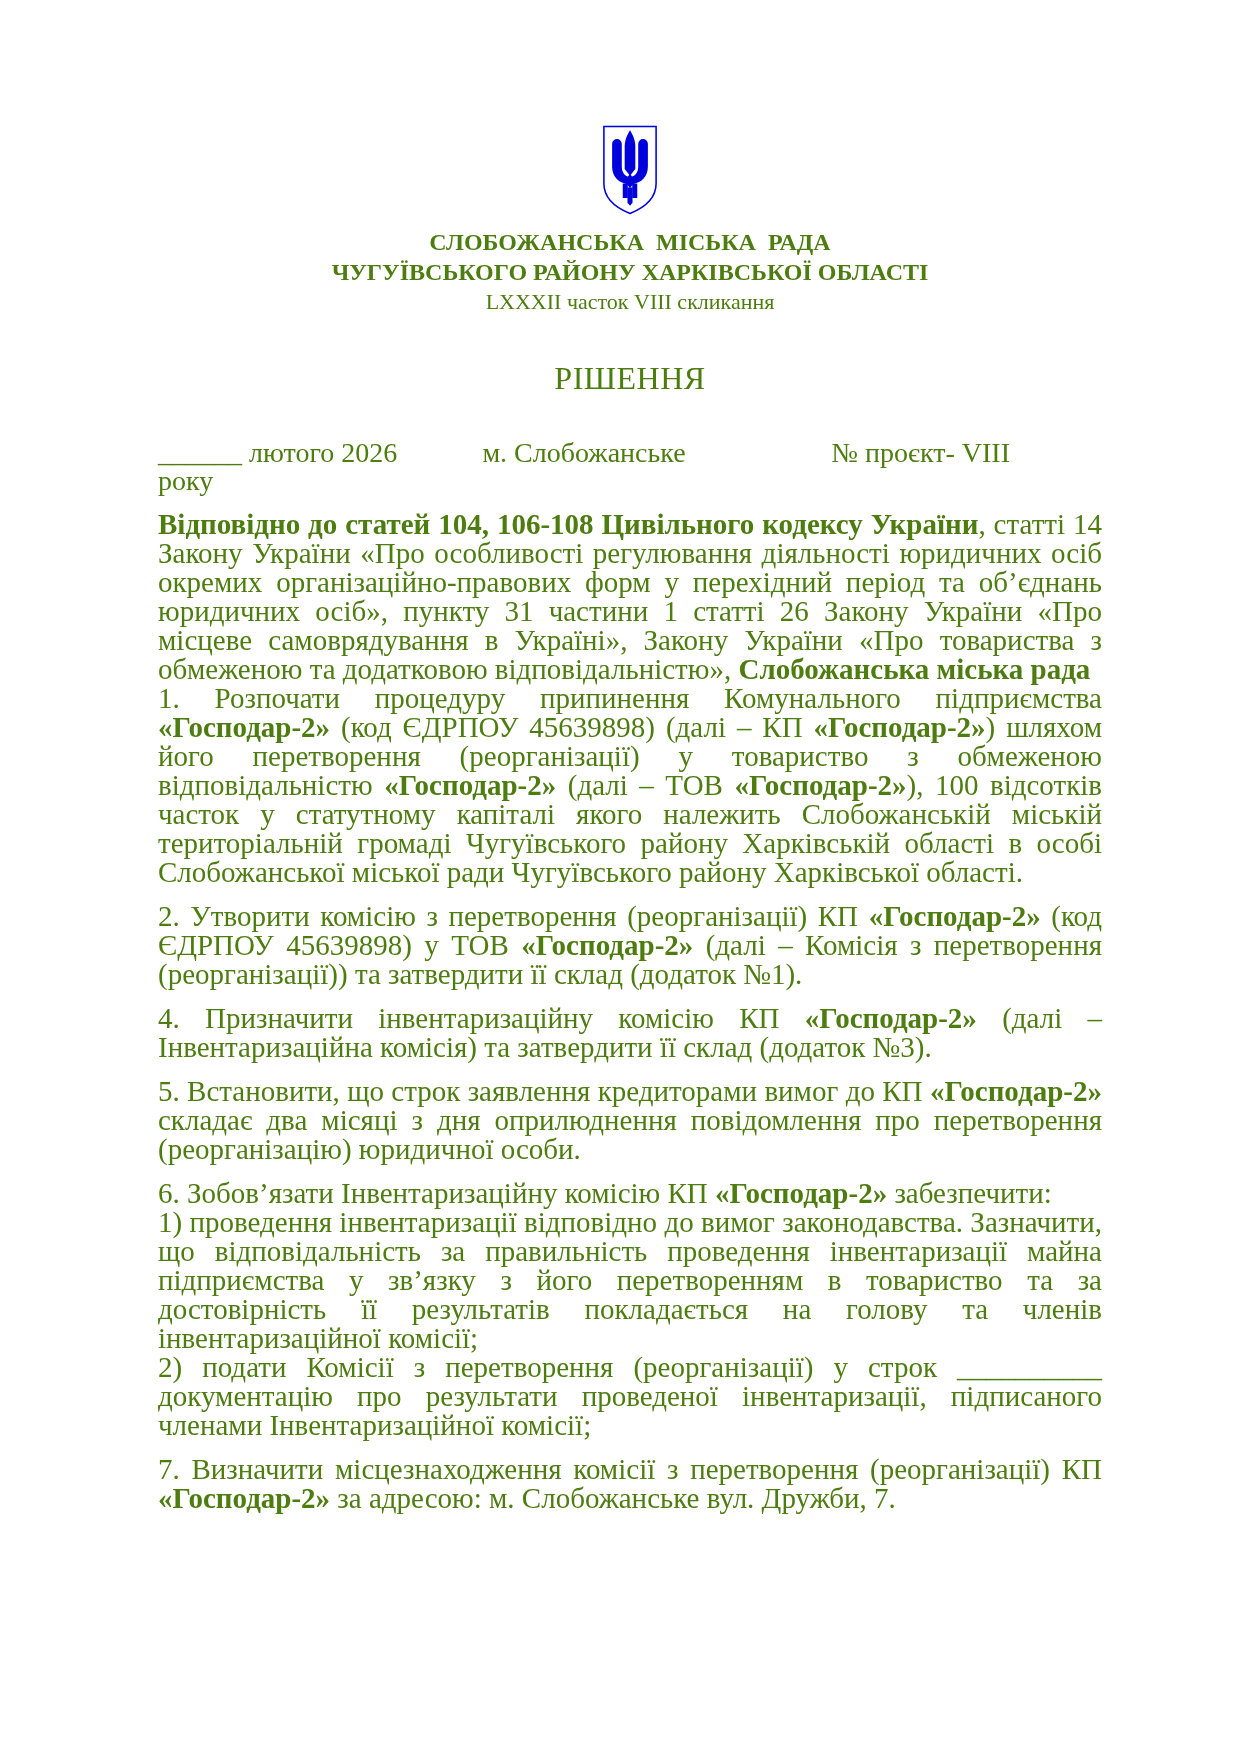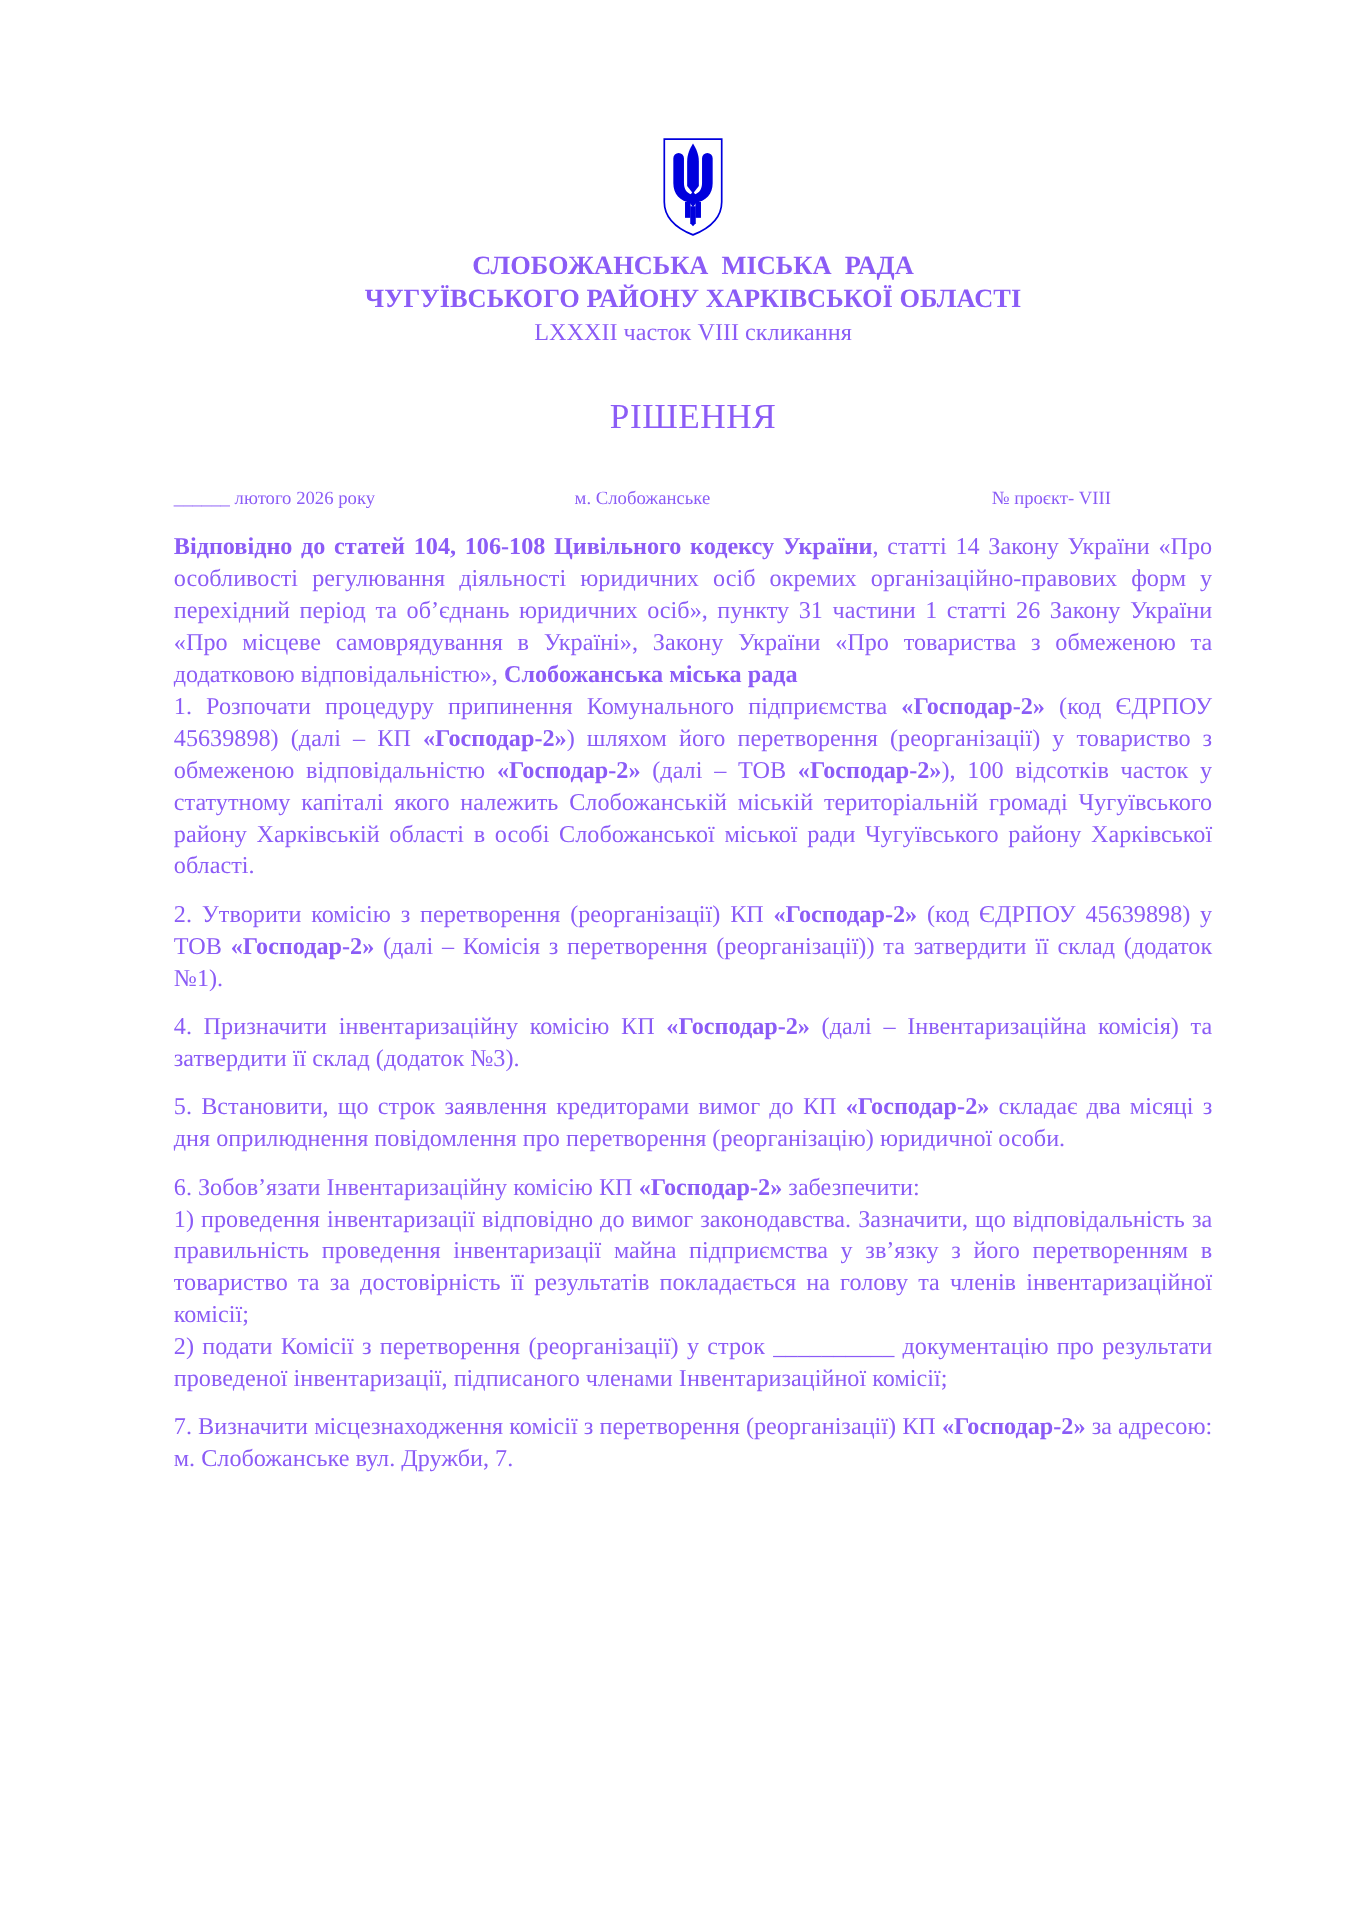--- a/index.html
+++ b/index.html
@@ -1,33 +1,33 @@
 <!DOCTYPE html>
 <html lang="uk"><head>
 <meta charset="utf-8">
 <style>
   html,body{margin:0;padding:0;background:#ffffff;}
   .page{
     width:1240px;height:1754px;box-sizing:border-box;
     padding:125px 138px 60px 158px;
-    background:#ffffff;color:#8b5cf6;
+    background:#ffffff;color:#4d7c0f;
     font-family:"Liberation Serif","DejaVu Serif",serif;
     overflow:hidden;
   }
   .header{text-align:center;}
   .emblem{display:block;margin:0 auto 12px;color:#0000dd;}
   .council{font-size:24px;font-weight:bold;line-height:30px;white-space:pre-wrap;}
   .session{font-size:22px;line-height:28px;margin-top:1px;}
   .doctype{font-size:32px;font-weight:normal;margin-top:44px;letter-spacing:0.5px;}
-  .meta{display:flex;margin-top:42px;font-size:17px;line-height:28px;}
+  .meta{display:flex;margin-top:42px;font-size:28px;line-height:28px;}
   .meta .l{flex:1;text-align:left;}
   .meta .c{flex:1;text-align:center;}
   .meta .r{flex:1;text-align:right;padding-right:92px;box-sizing:border-box;white-space:nowrap;}
   .subject{margin-top:46px;font-weight:bold;font-size:22px;line-height:29px;}
-  .docbody{font-size:22px;line-height:29px;}
+  .docbody{font-size:29px;line-height:29px;}
   .blk{margin:15px 0 0 0;}
   .blk.tight{margin-top:0;}
   .just{text-align:justify;}
   .b{font-weight:bold;}
 </style>
 </head>
 <body>
 
 <div class="page">
 

